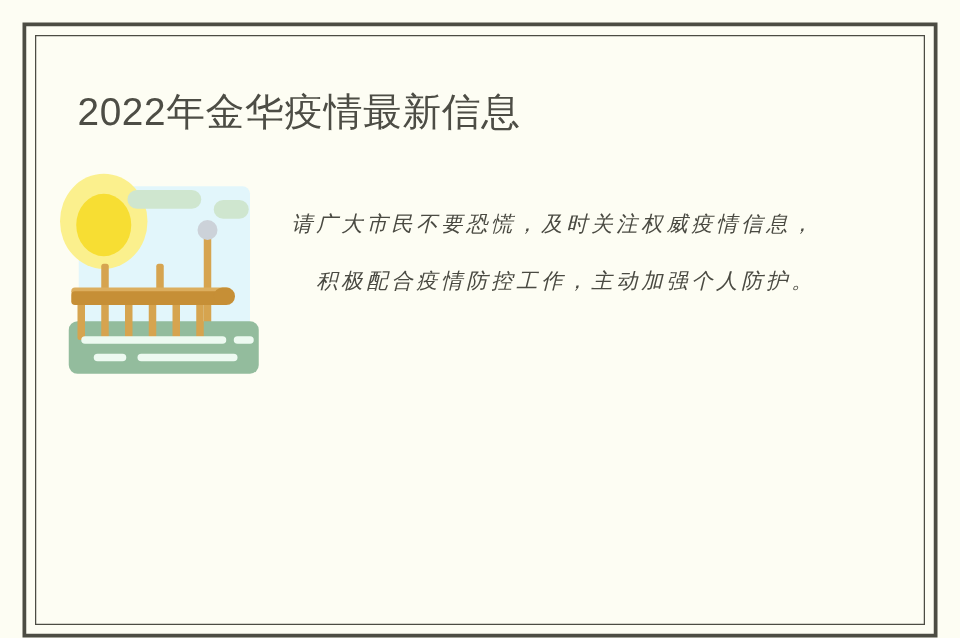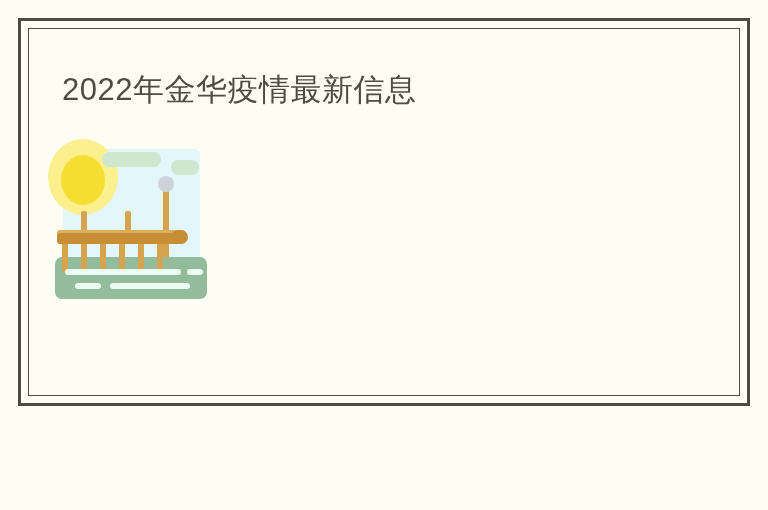--- a/index.html
+++ b/index.html
@@ -14,21 +14,21 @@
     font-family: "Liberation Sans", "DejaVu Sans", sans-serif;
     overflow: hidden;
   }
 
   
   #page-frame {
     position: absolute;
     left: 18px;
     top: 18px;
     width: 732px;    
-    height: 388px;   
+    height: 492px;   
     box-sizing: border-box;
     border: 3px solid #4c4c43;
     background: #fdfdf3;
     text-align: right;
   }
   #page-frame-inner {
     position: absolute;
     left: 7px;
     top: 7px;
     right: 7px;
@@ -260,17 +260,18 @@
           <div class="ill-deck-top"></div>
           <div class="ill-deck"></div>
           <div class="ill-deck-cap"></div>
 
           <div class="ill-water-line wl-1"></div>
           <div class="ill-water-line wl-2"></div>
           <div class="ill-water-line wl-3"></div>
           <div class="ill-water-line wl-4"></div>
         </div>
 
+        <p id="body-text">请广大市民不要恐慌，及时关注权威疫情信息，积极配合疫情防控工作，主动加强个人防护。</p>
 
       </div>
     </div>
   </div>
 </div>
 
 </body></html>

